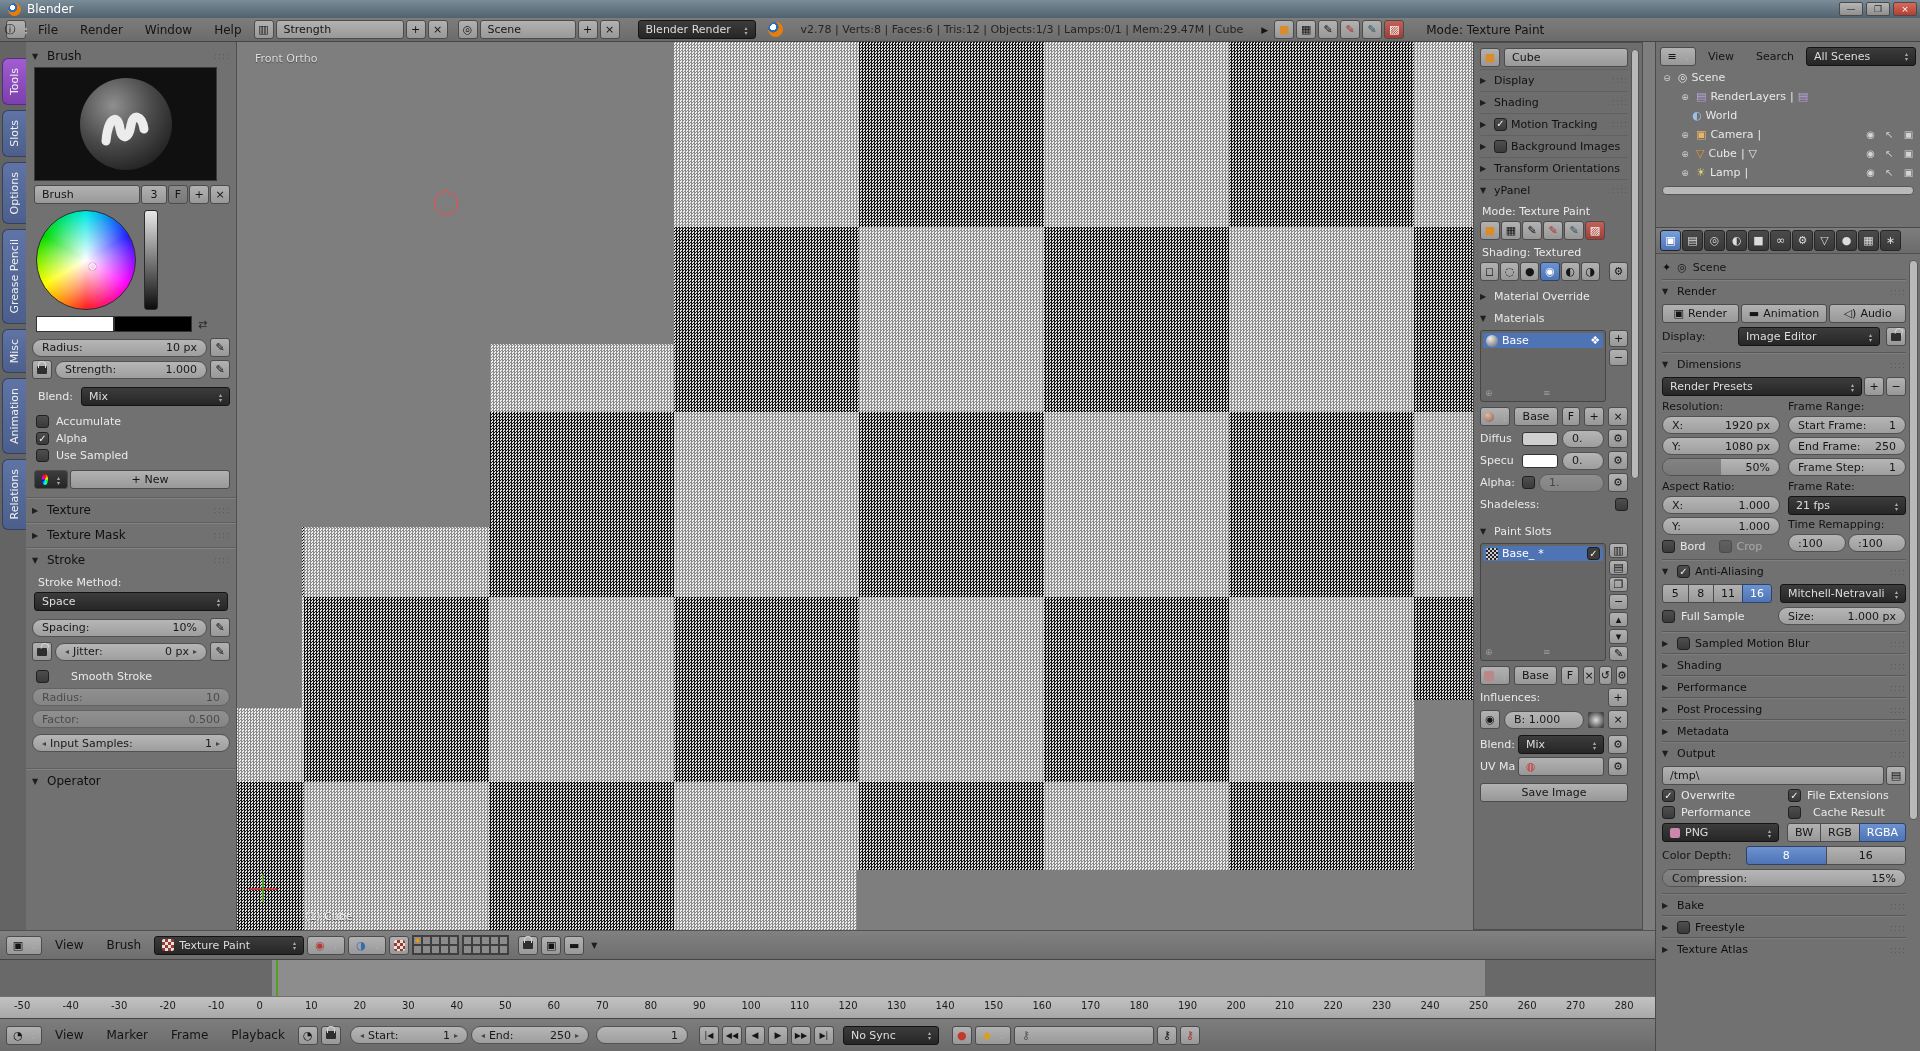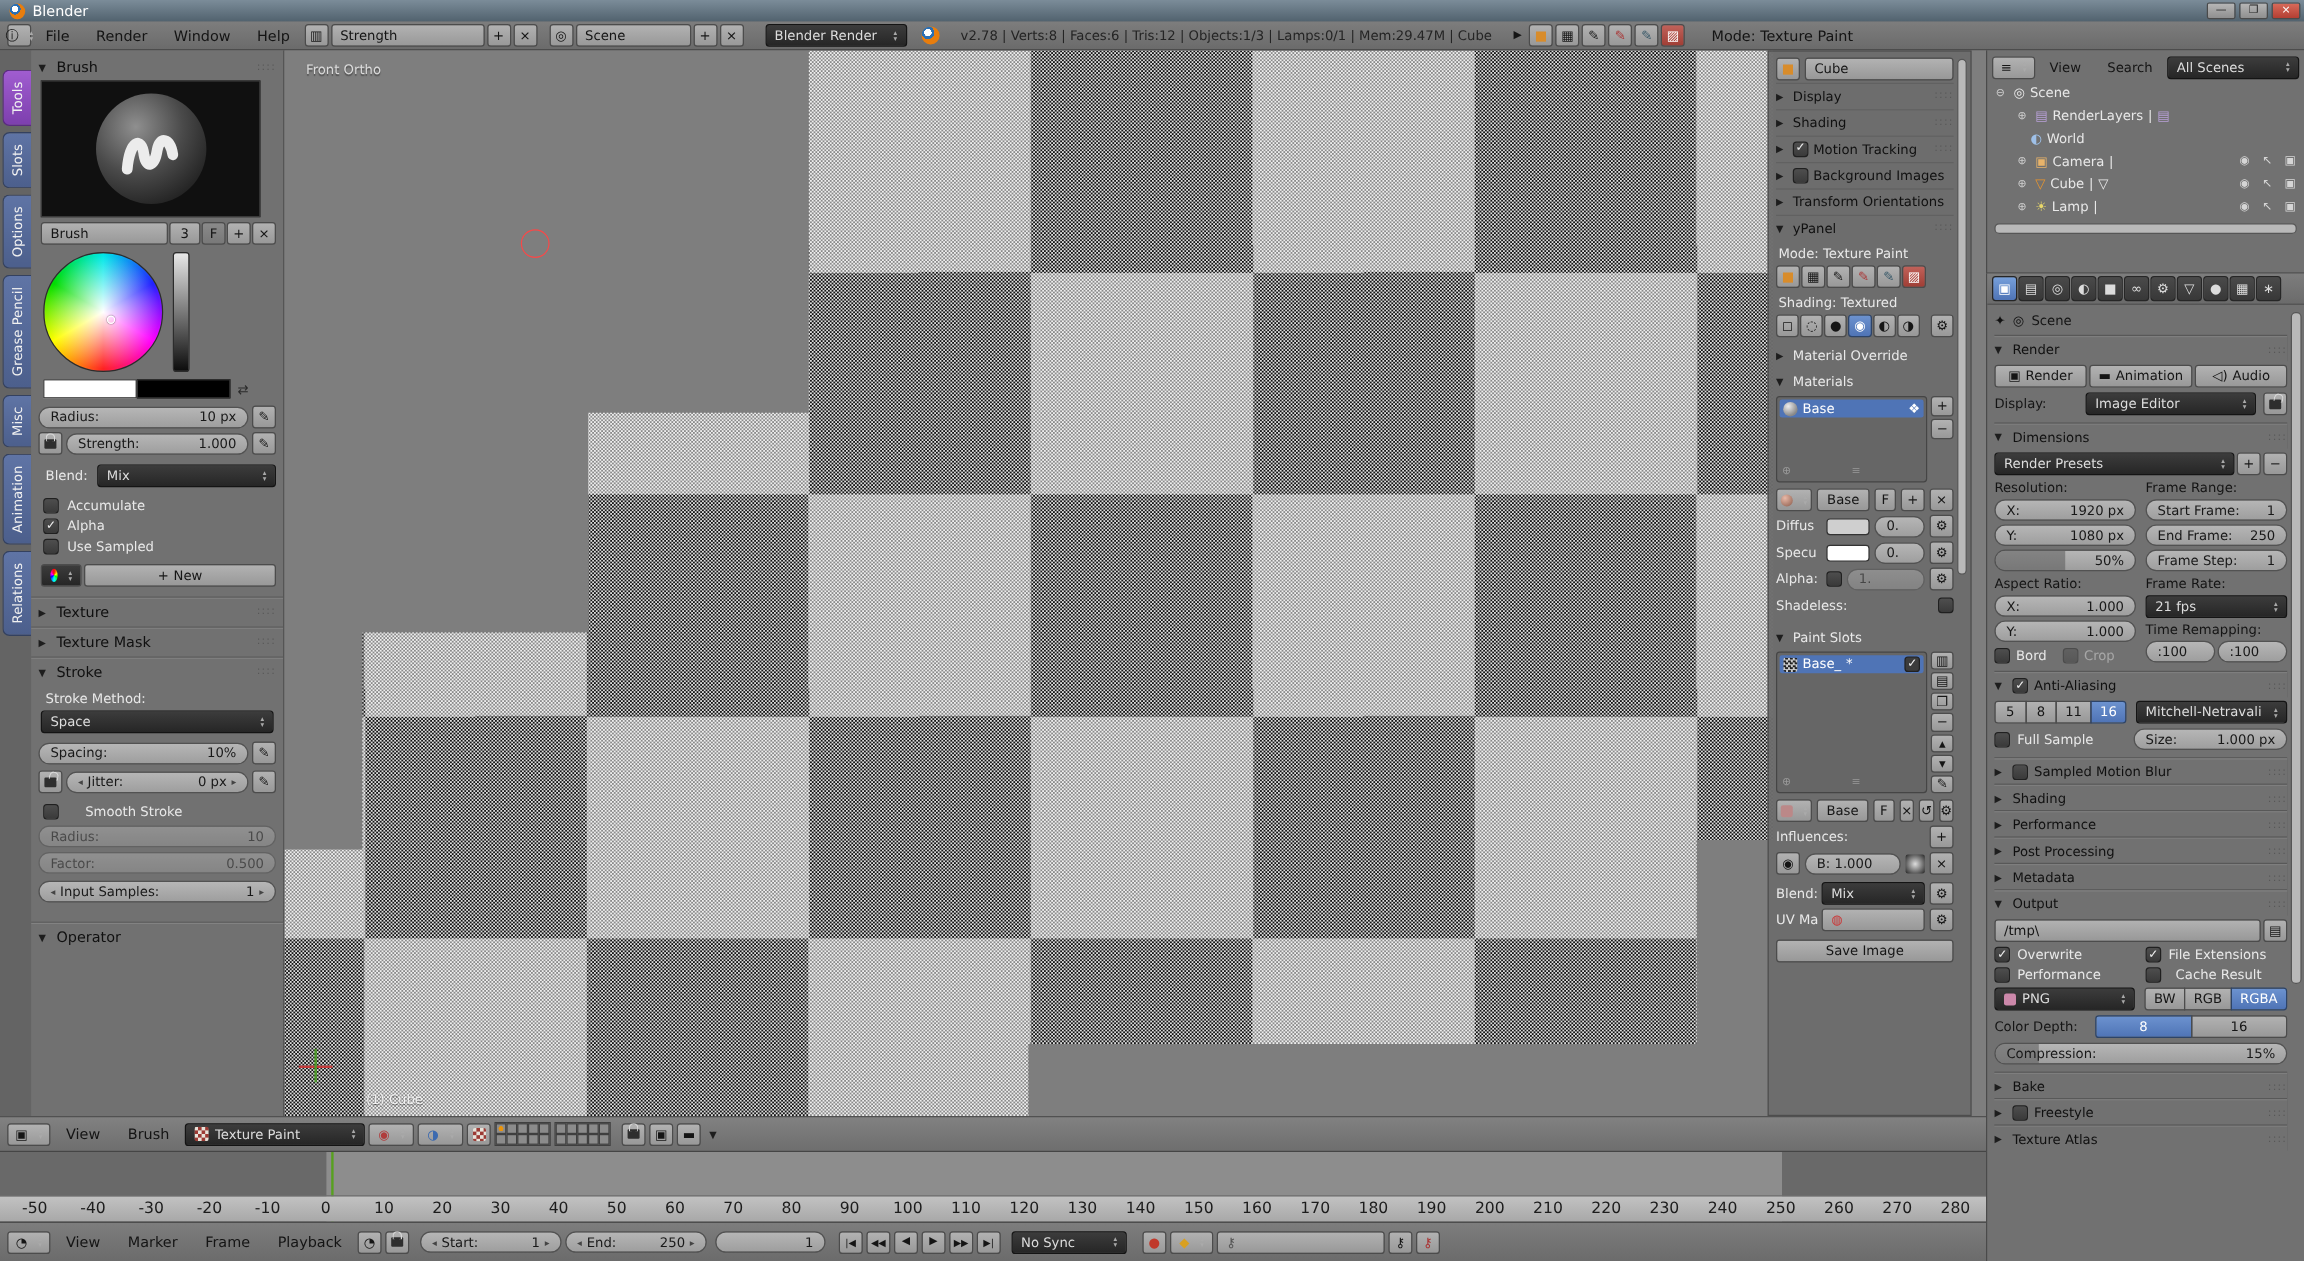--- a/index.html
+++ b/index.html
@@ -86,21 +86,21 @@
   
   #vheader{left:0;top:930px;width:1655px;height:30px;background:linear-gradient(#818181,#6e6e6e);border-top:1px solid #515151;border-bottom:1px solid #454545;display:flex;align-items:center;gap:3px;padding:0 6px}
   .lgrid{display:grid;grid-template-columns:repeat(5,9px);grid-template-rows:repeat(2,9px);border:1px solid #3f3f3f;background:#8b8b8b}
   .lgrid i{border:1px solid #3f3f3f}
   .lgrid i.dot{background:radial-gradient(circle,#e8930c 0 40%,#8b8b8b 45%)}
   #tbody{left:0;top:960px;width:1655px;height:58px;background:#696969;border-bottom:1px solid #4e4e4e}
   #trange{position:absolute;left:272px;top:0;width:1213px;height:58px;background:#8d8d8d}
   #playhead{position:absolute;left:276px;top:0;width:2px;height:58px;background:#57a01f}
   #ruler{position:absolute;left:0;top:36px;width:1655px;height:22px;background:linear-gradient(#c2c2c2,#a8a8a8);border-top:1px solid #6f6f6f}
   #ticks{position:absolute;left:14px;top:3px;width:1631px;display:flex;justify-content:space-between}
-  #ticks span{width:30px;text-align:center;font-size:13px;color:#1c1c1c}
+  #ticks span{width:30px;font-size:10px;color:#1c1c1c}
   #theader{left:0;top:1018px;width:1655px;height:33px;background:linear-gradient(#7d7d7d,#6b6b6b);border-top:1px solid #454545;display:flex;align-items:center;gap:3px;padding:0 6px}
   
   #outliner{left:1655px;top:42px;width:265px;height:186px;background:#717171;border-left:1px solid #4a4a4a;border-bottom:1px solid #4a4a4a;padding:2px 4px;font-size:11px}
   #outhdr{display:flex;align-items:center;gap:2px;height:24px}
   .orow{display:flex;align-items:center;gap:4px;height:19px;color:#e8e8e8}
   .orow .tgl{margin-left:0;color:#d5d5d5;font-size:10px;width:15px;text-align:center}
   .oind{width:14px;flex:none;text-align:center;color:#cfcfcf;font-size:9px}
   #oscroll{height:9px;border-radius:4px;background:#b9b9b9;border:1px solid #565656;margin:4px 2px 0 2px}
   #props{left:1655px;top:228px;width:265px;height:823px;background:#717171;border-left:1px solid #4a4a4a;padding:0 14px 0 6px;font-size:11px;overflow:hidden}
   #propscroll{position:absolute;right:2px;top:32px;width:9px;height:560px;border-radius:4px;background:#b9b9b9;border:1px solid #565656}

